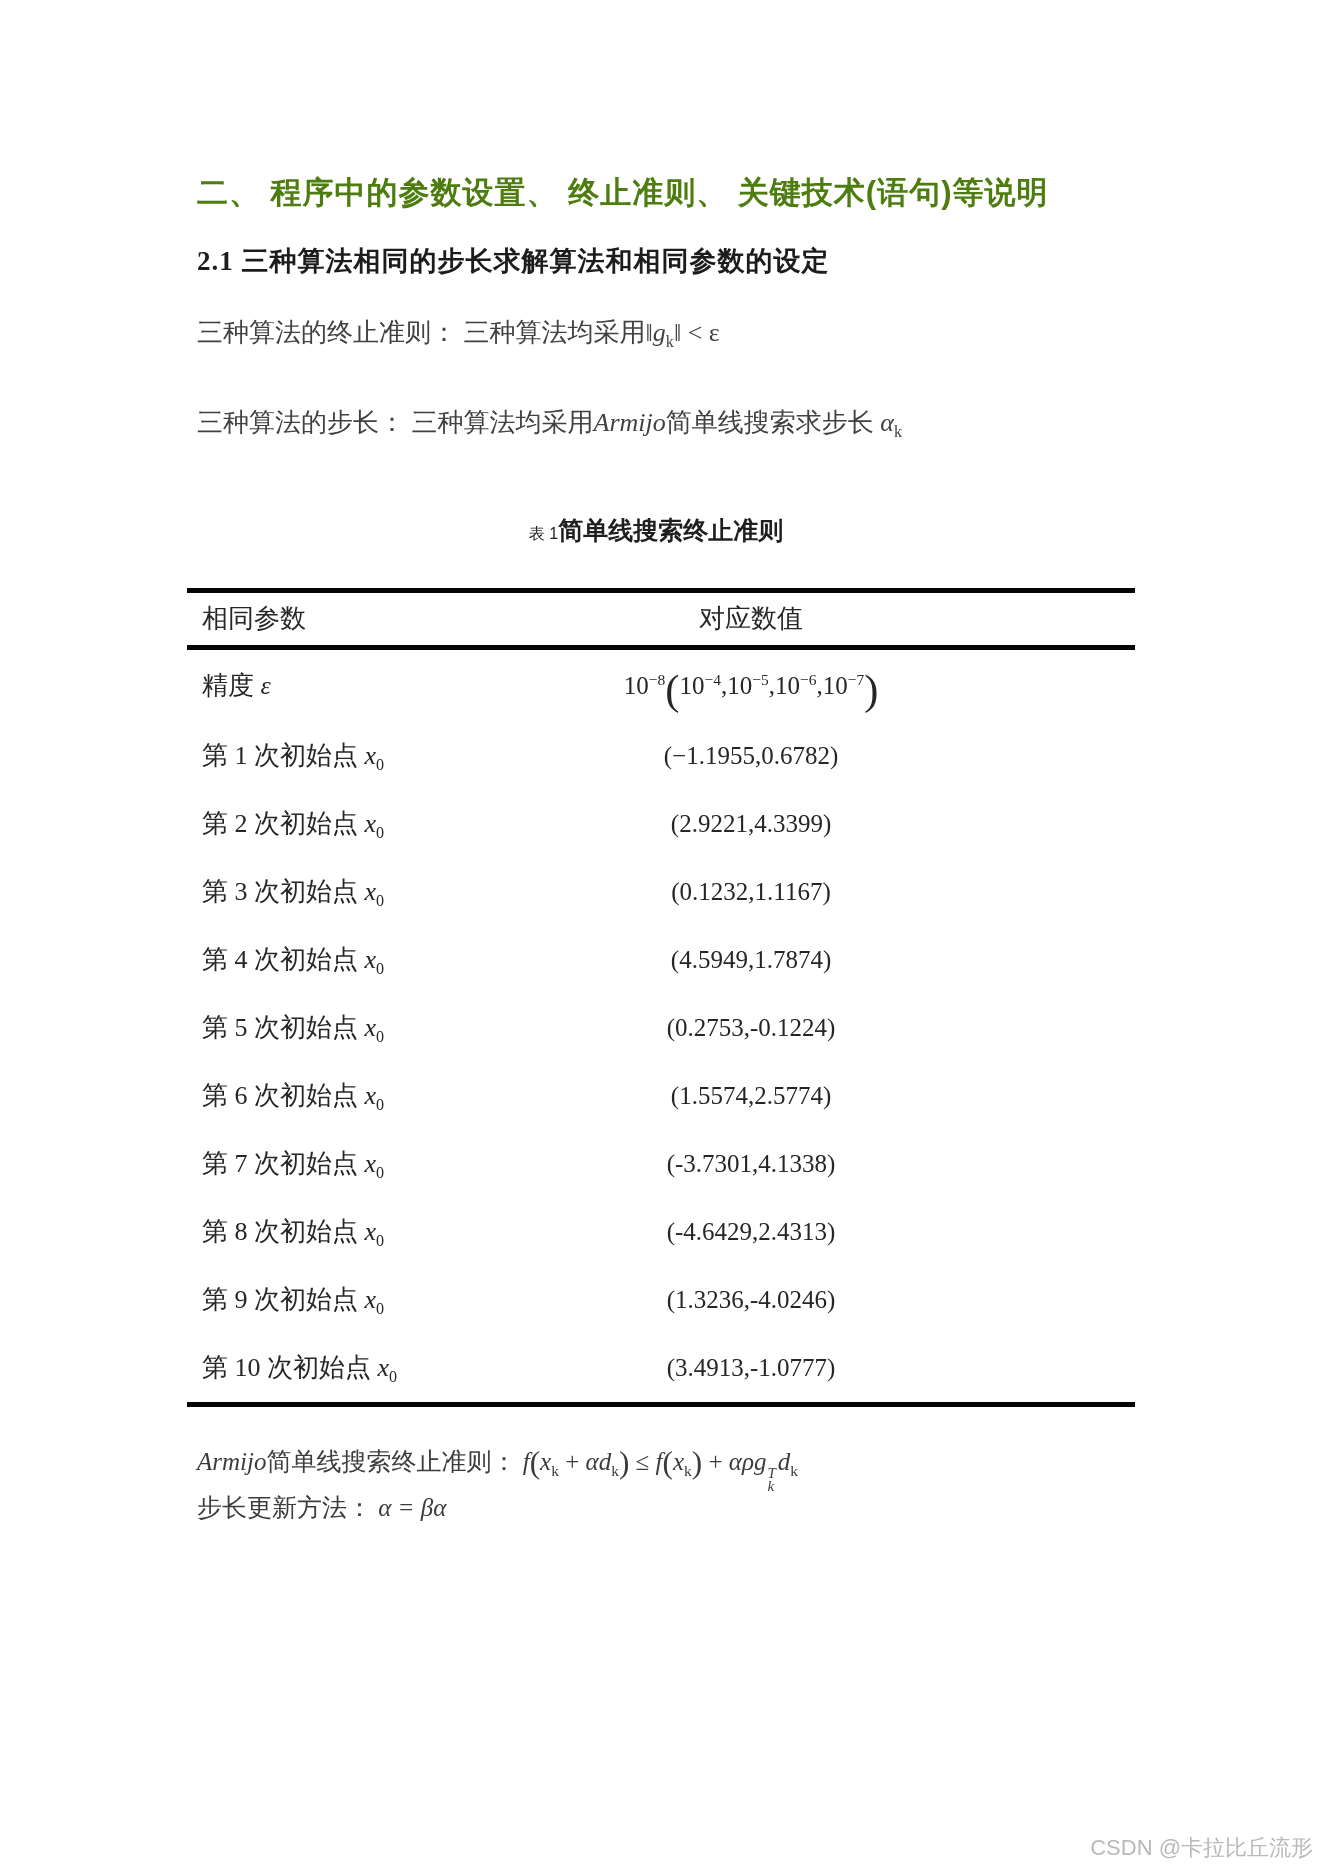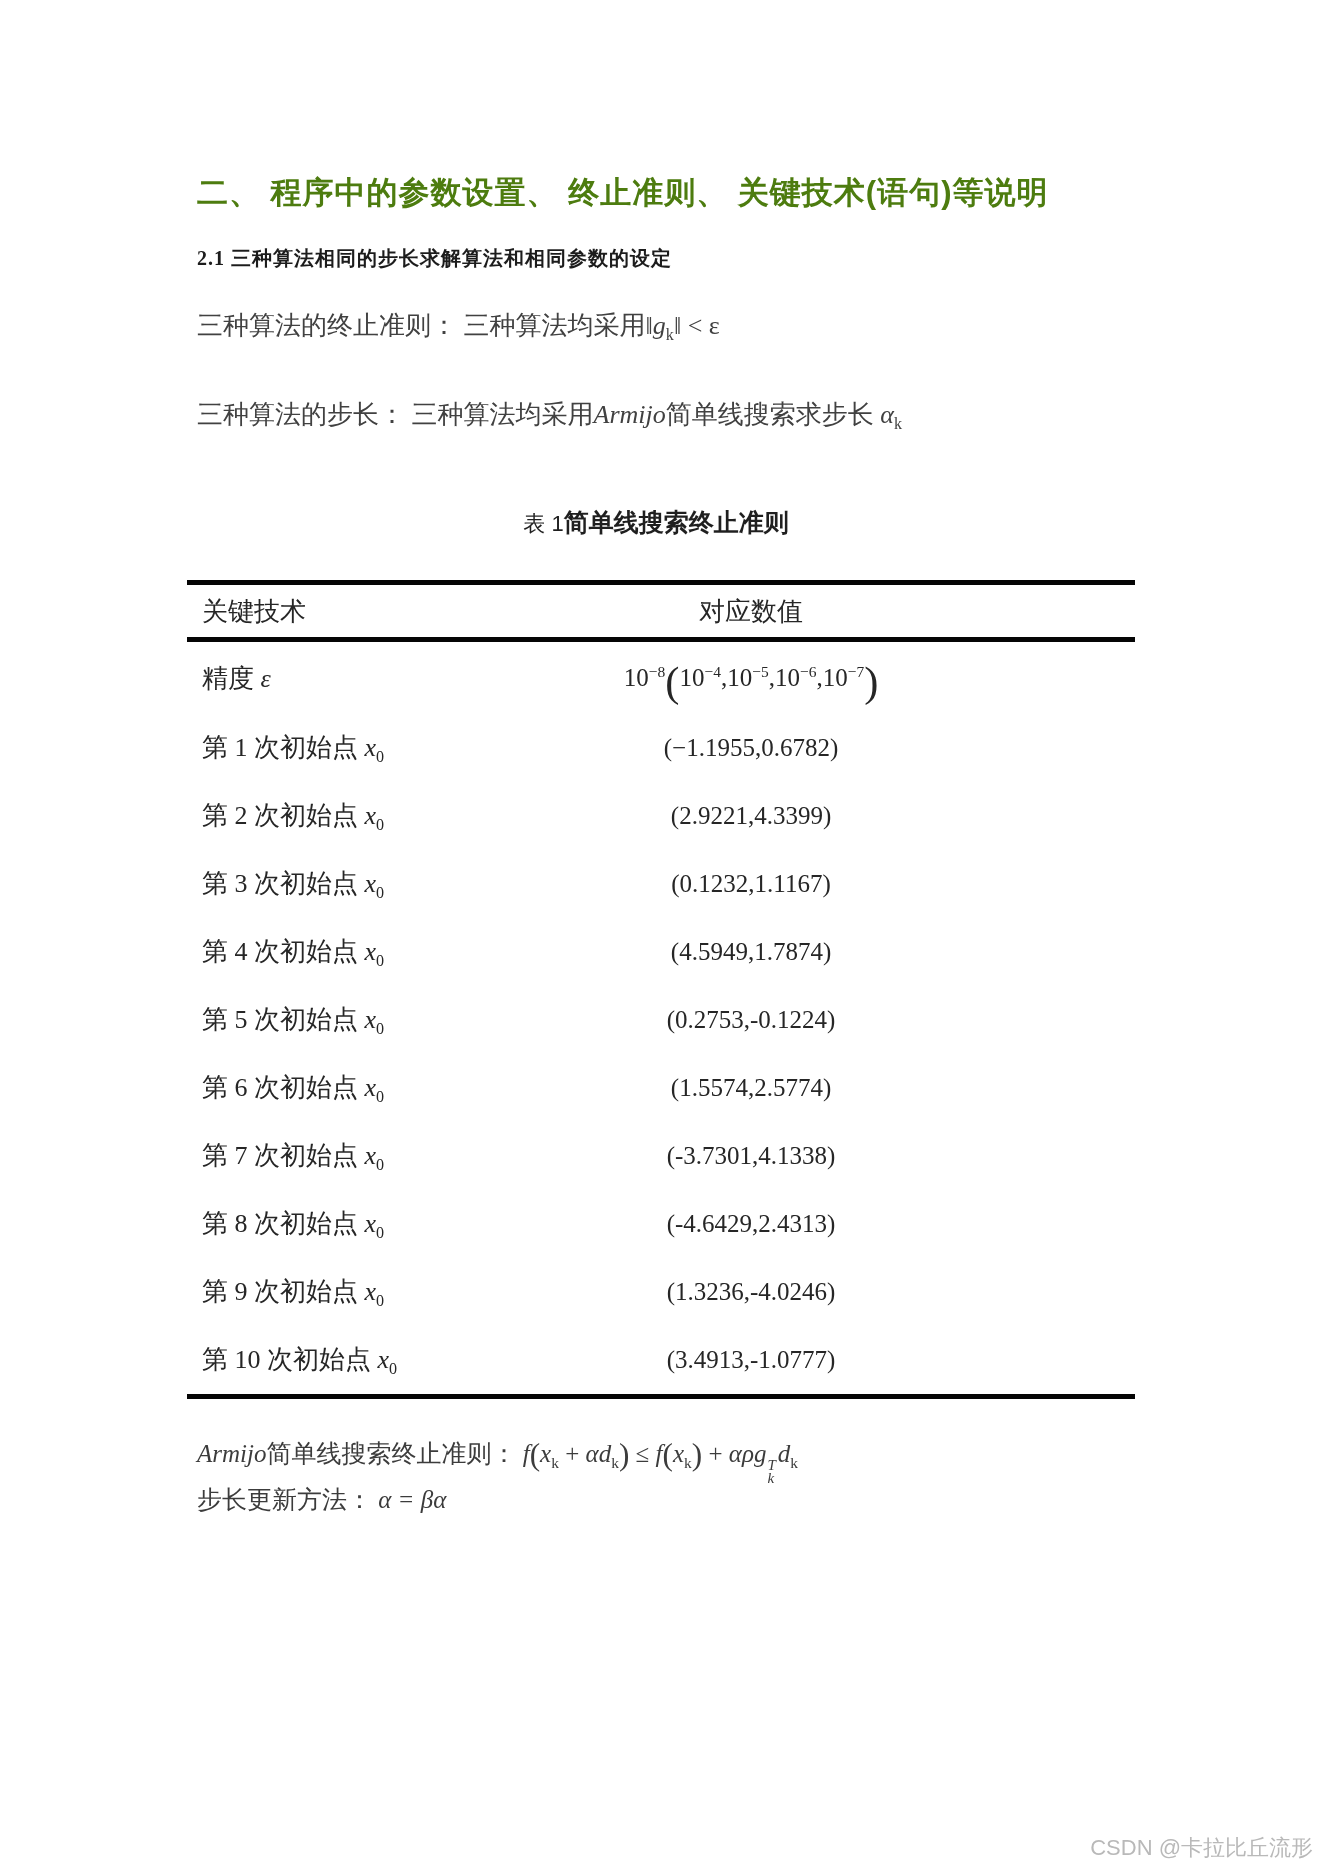--- a/index.html
+++ b/index.html
@@ -24,21 +24,21 @@
     font-family: "Liberation Sans", "DejaVu Sans", sans-serif;
     font-size: 31px;
     font-weight: 700;
     color: #4d7c0f;
     line-height: 1.15;
     letter-spacing: 1px;
   }
   h2.subsec {
     margin: 36px 0 0 0;
     font-family: "Liberation Serif", "DejaVu Serif", serif;
-    font-size: 20px;
+    font-size: 27px;
     font-weight: 700;
     color: #1c1c1c;
     line-height: 1.1;
     letter-spacing: 1px;
   }
   p.para {
     margin: 0;
     font-size: 26px;
     color: #414141;
     line-height: 1.15;
@@ -50,21 +50,21 @@
   sup { font-size: 0.62em; }
   .caption {
     margin-top: 72px;
     width: 938px;
     margin-left: -10px;
     text-align: center;
     color: #1f1f1f;
   }
   .cap-label {
     font-family: "Liberation Sans", "DejaVu Sans", sans-serif;
-    font-size: 22px;
+    font-size: 16px;
     font-weight: 400;
   }
   .cap-title {
     font-family: "Liberation Sans", "DejaVu Sans", sans-serif;
     font-size: 25px;
     font-weight: 700;
   }
   table.params {
     margin-left: -10px;
     margin-top: 41px;
@@ -154,21 +154,21 @@
   </div>
 
   <table class="params">
     <colgroup>
         <col class="c1">
         <col class="c2">
         <col class="c3">
       </colgroup>
     <thead>
       <tr>
-        <th class="name">关键技术</th>
+        <th class="name">相同参数</th>
         <th class="val">对应数值</th>
         <th></th>
       </tr>
     </thead>
     <tbody>
       <tr class="r-prec">
         <td class="name"><span>精度 </span><i class="v">ε</i></td>
         <td class="val"><span>10</span><sup>−8</sup><span class="bp">(</span><span>10</span><sup>−4</sup><span>,10</span><sup>−5</sup><span>,10</span><sup>−6</sup><span>,10</span><sup>−7</sup><span class="bp">)</span></td>
         <td></td>
       </tr>

